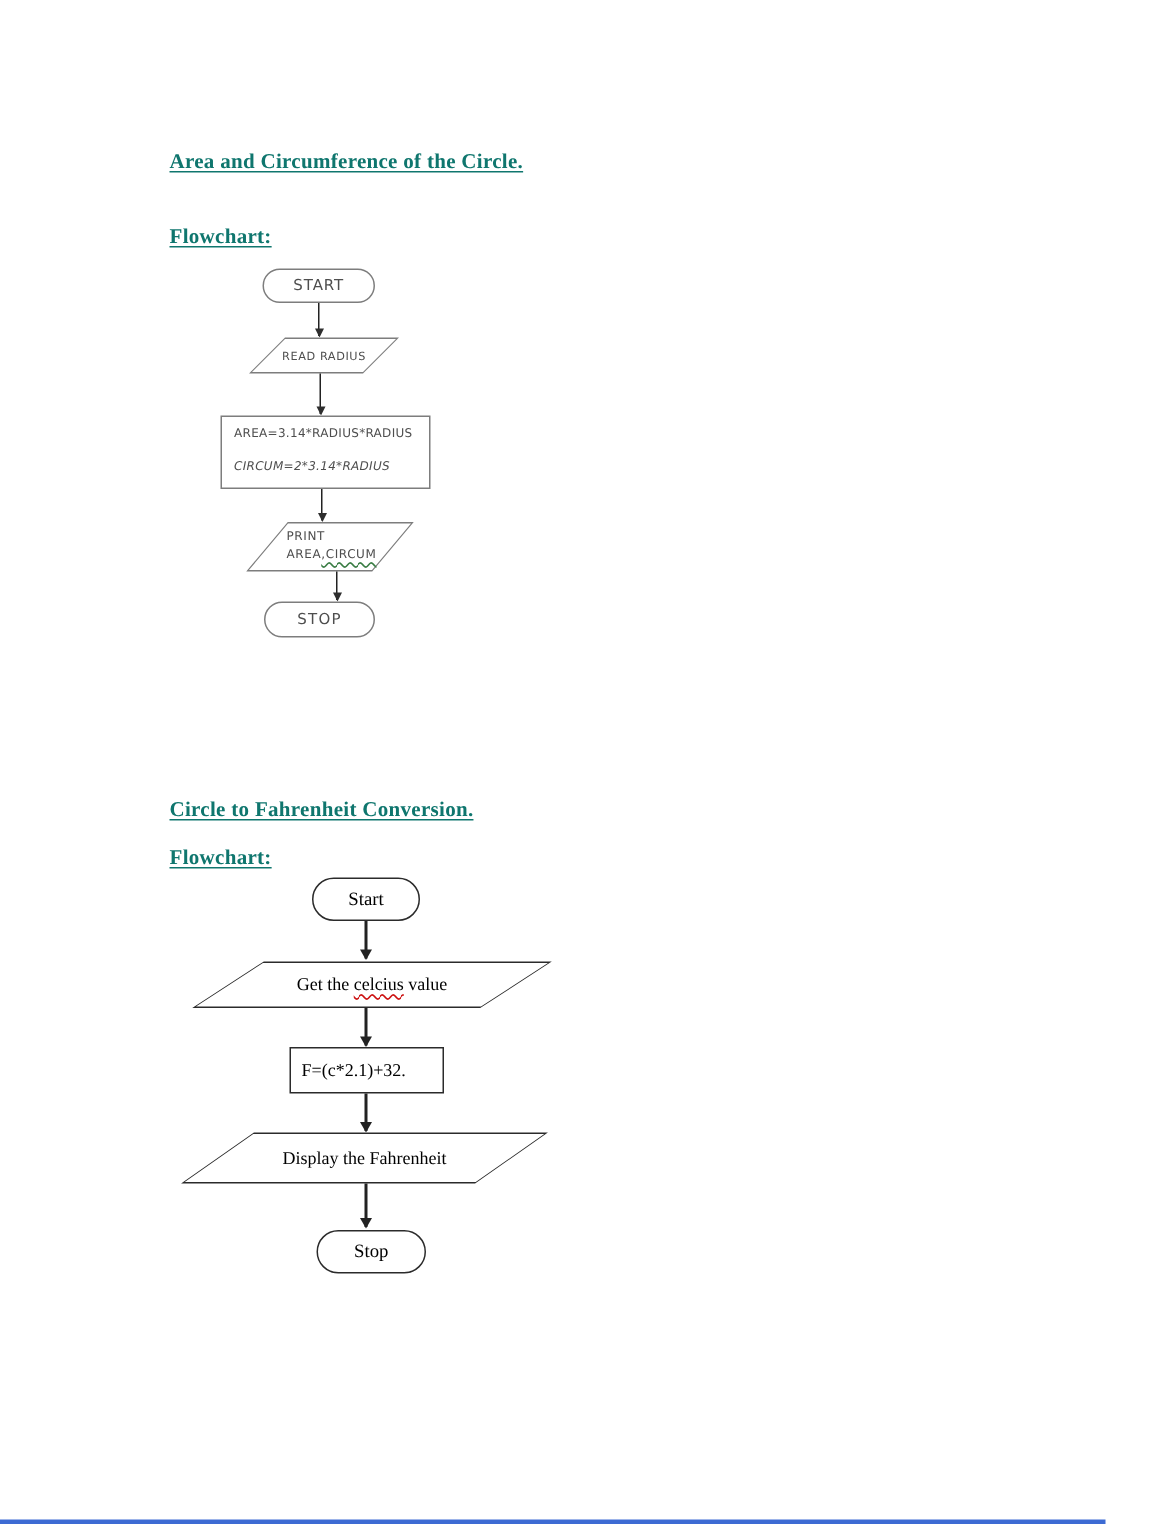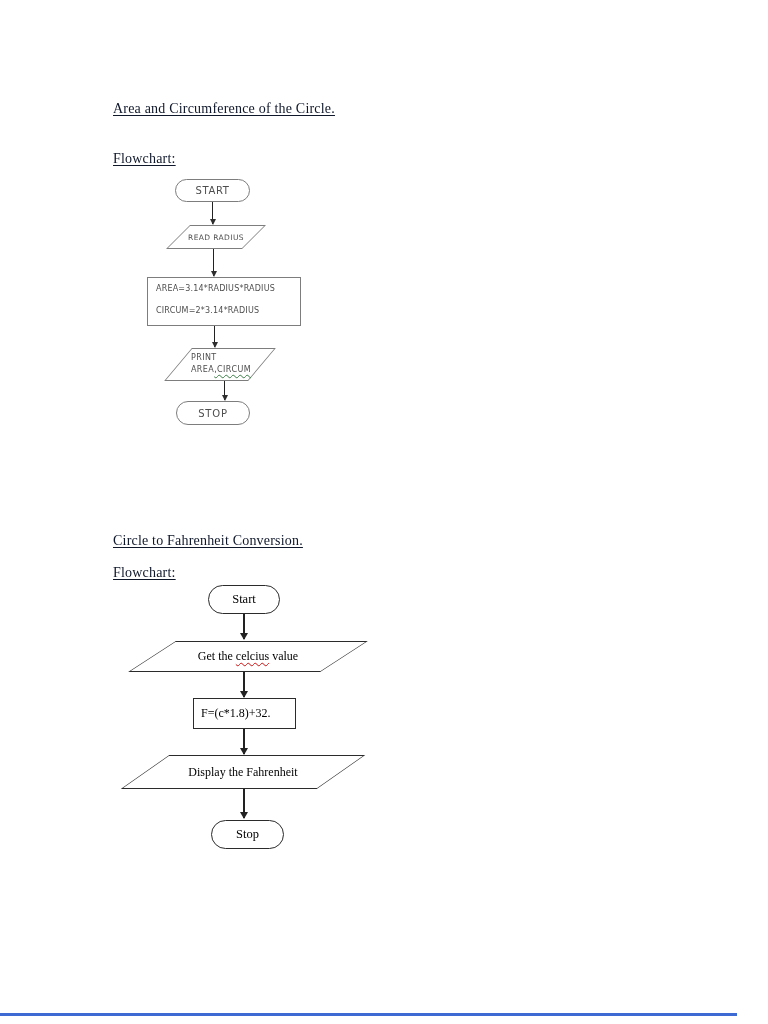--- a/index.html
+++ b/index.html
@@ -6,21 +6,21 @@
   body{
     width:768px;height:1024px;position:relative;background:#ffffff;
     font-family:"Liberation Serif", serif;overflow:hidden;
   }
   .abs{position:absolute;}
 
   
   .doc-heading{
     position:absolute;left:113px;
     font-family:"Liberation Serif", serif;
-    font-weight:normal;font-size:14px;color:#0f172a;
+    font-weight:bold;font-size:14px;color:#0f766e;
     text-decoration:underline;text-underline-offset:2px;
     letter-spacing:.2px;white-space:nowrap;
   }
 
   
   .fc1-text{
     font-family:"DejaVu Sans", sans-serif;color:#4e4e4e;
   }
   .fc1-shape{border:1px solid #7d7d7d;background:#ffffff;box-sizing:border-box;}
   .stadium1{border-radius:12px;display:flex;align-items:center;justify-content:center;}
@@ -69,23 +69,23 @@
   <div class="varrow thin" style="left:212px;top:202px;width:1px;height:22px;"></div>
 
   <div class="para1" style="left:178px;top:225px;width:76px;height:24px;transform:skewX(-45deg);">
     <div class="counter-skew" style="transform:skewX(45deg);">
       <span class="fc1-text" style="font-size:7.5px;letter-spacing:.4px;white-space:nowrap;">READ RADIUS</span>
     </div>
   </div>
 
   <div class="varrow thin" style="left:213px;top:249px;width:1px;height:27px;"></div>
 
-  <div class="abs fc1-shape rect1" style="left:147px;top:277px;width:154px;height:49px;padding:6px 0 0 8px;">
+  <div class="abs fc1-shape rect1" style="left:147px;top:277px;width:140px;height:49px;padding:6px 0 0 8px;">
     <div class="fc1-text" style="font-size:8px;letter-spacing:.2px;white-space:nowrap;">AREA=3.14*RADIUS*RADIUS</div>
-    <div class="fc1-text" style="font-size:8px;letter-spacing:.2px;margin-top:13px;white-space:nowrap;">CIRCUM=2*3.14*RADIUS</div>
+    <div class="fc1-text" style="font-size:8px;letter-spacing:.2px;margin-top:13px;white-space:nowrap;font-style:italic;">CIRCUM=2*3.14*RADIUS</div>
   </div>
 
   <div class="varrow thin" style="left:214px;top:326px;width:1px;height:21px;"></div>
 
   <div class="para1" style="left:178px;top:348px;width:84px;height:33px;transform:skewX(-40deg);">
     <div style="transform:skewX(40deg);width:100%;height:100%;box-sizing:border-box;padding:4px 0 0 12px;">
       <div class="fc1-text" style="font-size:8px;letter-spacing:.4px;white-space:nowrap;">PRINT</div>
       <div class="fc1-text" style="font-size:8px;letter-spacing:.4px;margin-top:3px;white-space:nowrap;"><span>AREA</span><span class="sp-green">,CIRCUM</span></div>
     </div>
   </div>
@@ -110,21 +110,21 @@
 
   <div class="para2" style="left:152px;top:641px;width:192px;height:31px;transform:skewX(-57deg);">
     <div class="counter-skew" style="transform:skewX(57deg);">
       <span class="fc2-text" style="font-size:12px;white-space:nowrap;"><span>Get the </span><span class="sp-red">celcius</span><span> value</span></span>
     </div>
   </div>
 
   <div class="varrow" style="left:243px;top:672px;width:1.5px;height:25px;"></div>
 
   <div class="abs fc2-shape" style="left:193px;top:698px;width:103px;height:31px;display:flex;align-items:center;">
-    <span class="fc2-text" style="font-size:12px;padding-left:7px;white-space:nowrap;">F=(c*1.8)+32.</span>
+    <span class="fc2-text" style="font-size:12px;padding-left:7px;white-space:nowrap;">F=(c*2.1)+32.</span>
   </div>
 
   <div class="varrow" style="left:243px;top:729px;width:1.5px;height:25px;"></div>
 
   <div class="para2" style="left:145px;top:755px;width:196px;height:34px;transform:skewX(-55deg);">
     <div class="counter-skew" style="transform:skewX(55deg);">
       <span class="fc2-text" style="font-size:12px;white-space:nowrap;">Display the Fahrenheit</span>
     </div>
   </div>
 

